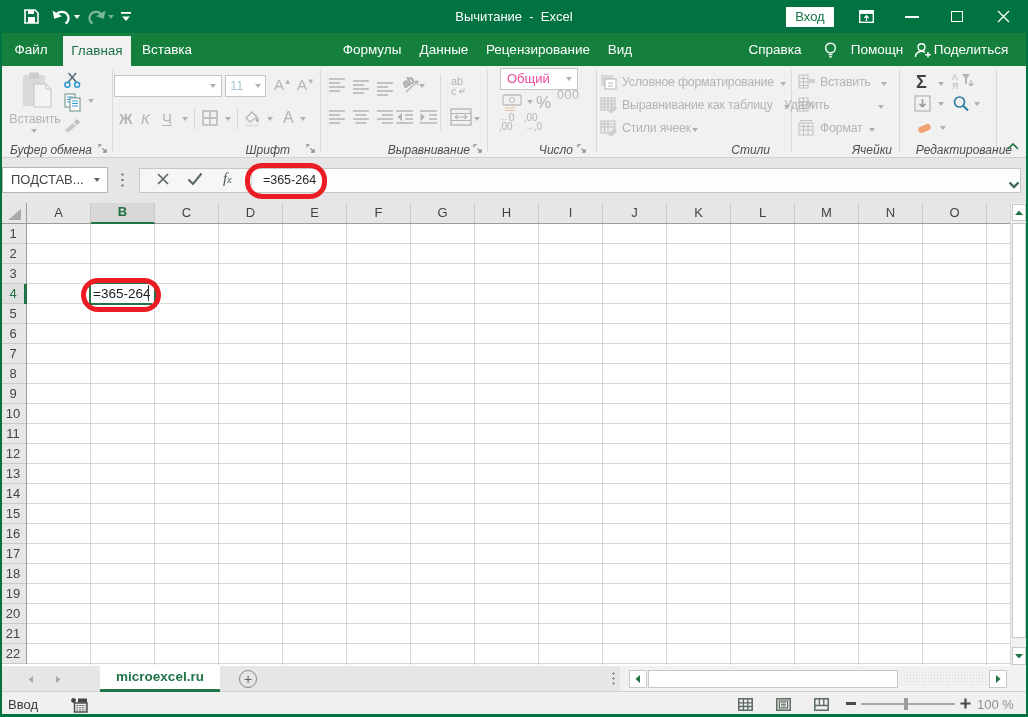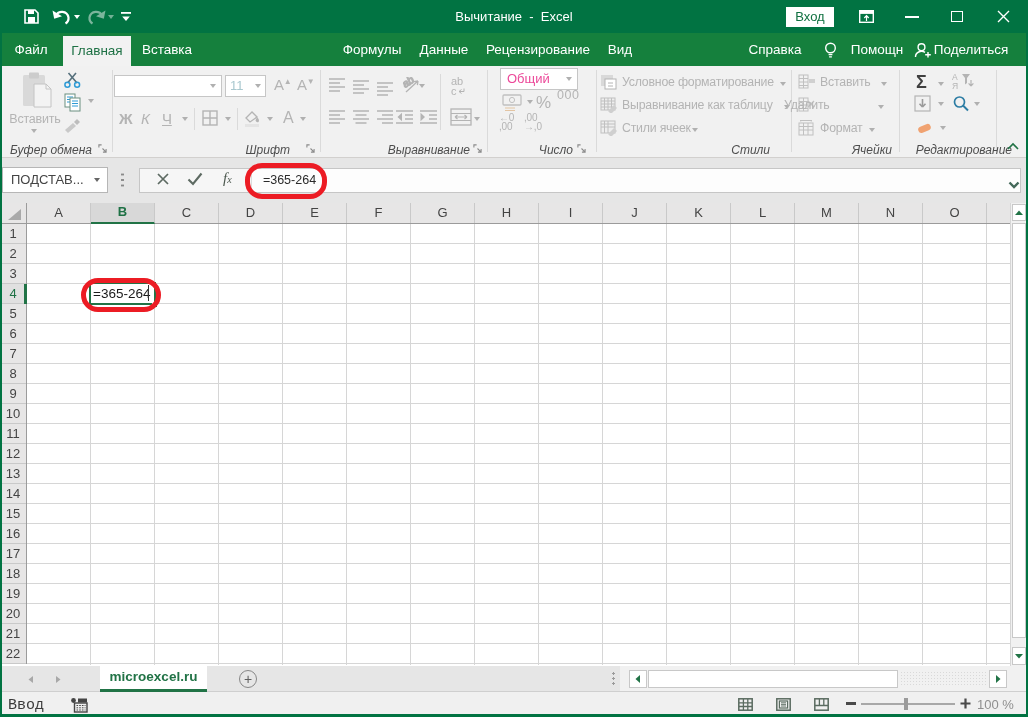--- a/index.html
+++ b/index.html
@@ -392,36 +392,36 @@
       </svg></div>
 </div>
 
 <div class="abs" id="sheetbar">
   <svg class="abs" style="left:26px;top:9px" width="9" height="9" viewBox="0 0 9 9">
       <path d="M7 1 L2.5 4.5 L7 8 Z" fill="#a8a8a8"></path>
     </svg>
   <svg class="abs" style="left:54px;top:9px" width="9" height="9" viewBox="0 0 9 9">
       <path d="M2 1 L6.5 4.5 L2 8 Z" fill="#a8a8a8"></path>
     </svg>
-  <div class="abs" style="left:100px;top:0;width:107px;height:26px;background:#fff;border-bottom:3px solid #217346;color:#217346;font-weight:bold;font-size:13.5px;text-align:center;line-height:22px;">microexcel.ru</div>
+  <div class="abs" style="left:100px;top:0;width:120px;height:26px;background:#fff;border-bottom:3px solid #217346;color:#217346;font-weight:bold;font-size:13.5px;text-align:center;line-height:22px;">microexcel.ru</div>
   <div class="abs" style="left:239px;top:4px;width:18px;height:18px;border:1px solid #878787;border-radius:50%;color:#5f5f5f;font-size:14px;text-align:center;line-height:16px;">+</div>
   <div class="abs" style="left:612px;top:5px;width:3px;height:16px;background-image:radial-gradient(circle, #9a9a9a 1px, transparent 1.2px);background-size:3px 5px;"></div>
   <div class="abs" style="left:620px;top:0;width:406px;height:25px;background:#f1f1f1;"></div>
   <div class="sbtn" style="left:629px;top:4px;width:18px;height:18px;"><svg width="16" height="16" viewBox="0 0 16 16">
         <path d="M10 4 L5.5 8 L10 12 Z" fill="#217346"></path>
       </svg></div>
   <div class="sbtn" style="left:648px;top:4px;width:250px;height:18px;"></div>
     <div class="abs" style="left:900px;top:5px;width:88px;height:16px;background-image:radial-gradient(circle,#d9d9d9 0.8px,transparent 1px);background-size:3px 3px;"></div>
   <div class="sbtn" style="left:989px;top:4px;width:18px;height:18px;"><svg width="16" height="16" viewBox="0 0 16 16">
         <path d="M6 4 L10.5 8 L6 12 Z" fill="#217346"></path>
       </svg></div>
 </div>
 
 <div class="abs" id="statusbar">
-  <div class="abs" style="left:8px;top:5px;font-size:15px;color:#3a3a3a;font-family:Liberation Mono, monospace;">Ввод</div>
+  <div class="abs" style="left:8px;top:5px;font-size:13px;color:#3a3a3a;">Ввод</div>
   <svg class="abs" style="left:71px;top:6px" width="17" height="15" viewBox="0 0 17 15">
     <rect x="7" y="0.5" width="9" height="4" fill="#454545"></rect>
     <rect x="3.5" y="5" width="12.5" height="9" fill="none" stroke="#454545" stroke-width="1.4"></rect>
     <path d="M5.5 7.5 h9 M5.5 9.8 h9 M5.5 12 h9" stroke="#454545" stroke-width="1" stroke-dasharray="1.6 1.1"></path>
     <circle cx="2.5" cy="2.5" r="2.4" fill="#454545"></circle>
   </svg>
   <svg class="abs" style="left:738px;top:6px" width="15" height="13" viewBox="0 0 15 13">
     <rect x="0.8" y="0.8" width="13.4" height="11.4" fill="none" stroke="#5a6b60" stroke-width="1.5"></rect>
     <path d="M1 4.8 h13 M1 8.5 h13 M5.4 1 v11 M9.8 1 v11" stroke="#5a6b60" stroke-width="1.3"></path>
   </svg>

